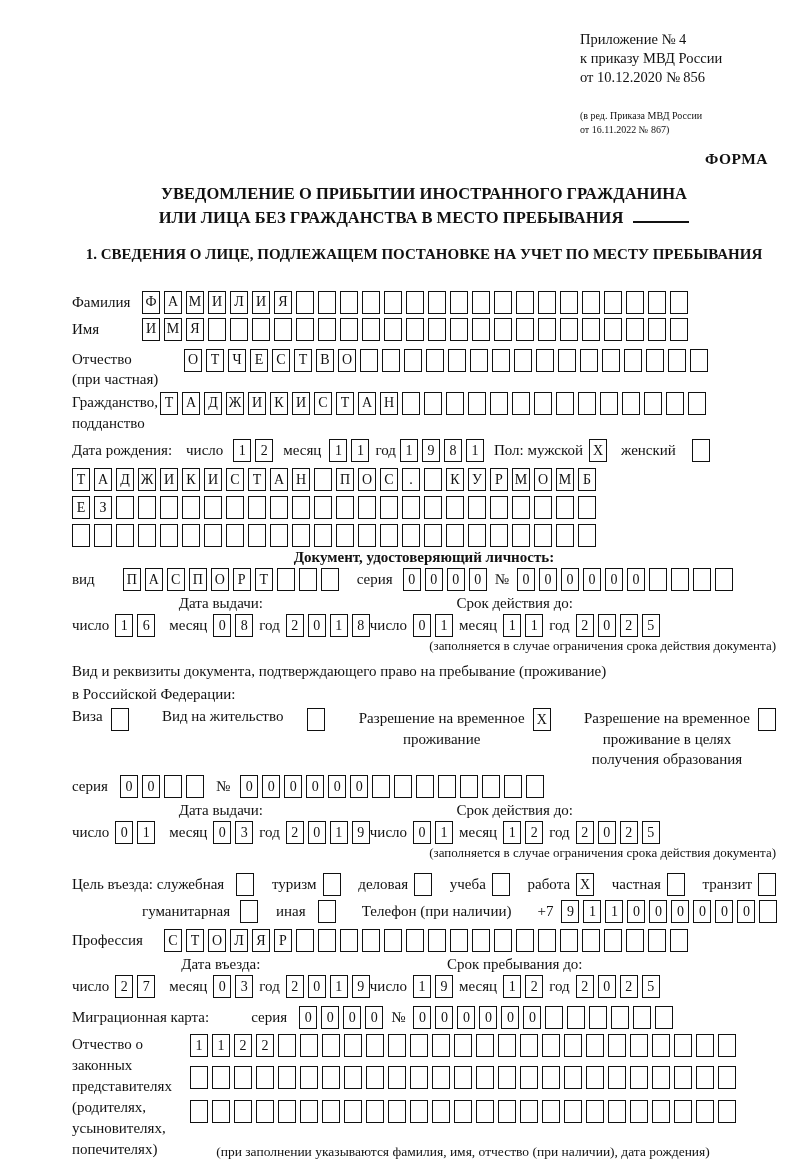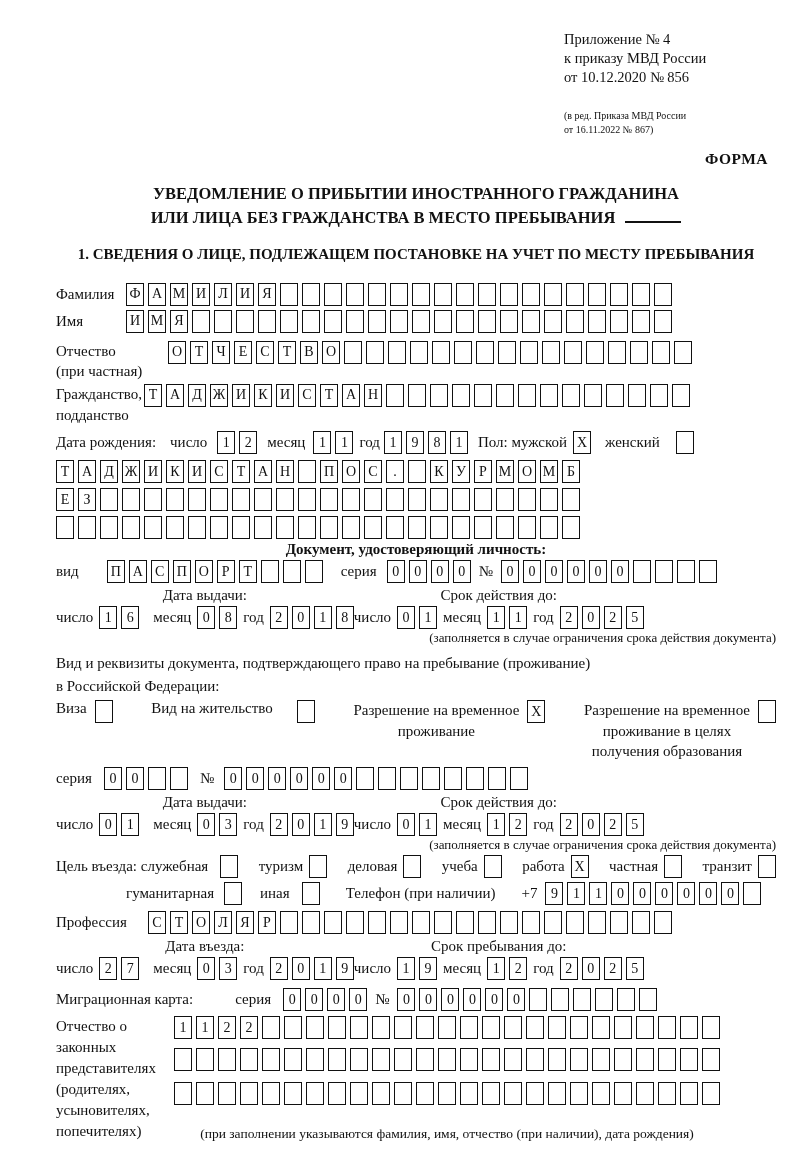--- a/index.html
+++ b/index.html
@@ -2,21 +2,21 @@
 <html><head>
 <meta charset="utf-8">
 <style>
   * { margin:0; padding:0; box-sizing:border-box; }
   html,body { background:#ffffff; }
   body {
     width:800px; height:1163px; overflow:hidden;
     font-family:"Liberation Serif","DejaVu Serif",serif;
     color:#111; font-size:15px;
   }
-  .page { padding:30px 24px 0 56px; }
+  .page { padding:30px 24px 0 72px; }
 
   
   .top-header { margin-left:508px; width:212px; line-height:1.32; font-size:14.5px; }
   .top-header .sub { font-size:10px; margin-top:22px; line-height:1.32; }
   .form-label { text-align:right; font-weight:bold; margin:14px 8px 0 0; font-size:15.5px; letter-spacing:0.5px; }
 
   .title { text-align:center; font-weight:bold; font-size:16.5px; margin-top:14px; line-height:1.45; }
   .title-underline { display:inline-block; width:56px; border-bottom:2px solid #111; margin-left:10px; height:14px; }
   .section-heading { text-align:center; font-weight:bold; font-size:15px; margin-top:16px; white-space:nowrap; }
 
@@ -29,35 +29,35 @@
   }
   .stack { display:flex; flex-direction:column; gap:5px; }
 
   .row { display:flex; align-items:center; margin-top:5px; }
   .row-top { display:flex; align-items:flex-start; margin-top:5px; }
   .lbl { white-space:nowrap; }
   .lbl-block { line-height:1.38; }
   .w70 { width:70px; flex:0 0 70px; }
   .w88 { width:88px; flex:0 0 88px; }
   .w112 { width:112px; flex:0 0 112px; }
-  .mt2{margin-top:2px}.mt4{margin-top:4px}.mt6{margin-top:6px}.mt8{margin-top:8px}.mt16{margin-top:20px}
+  .mt2{margin-top:2px}.mt4{margin-top:4px}.mt6{margin-top:6px}.mt8{margin-top:8px}.mt16{margin-top:28px}
 
   .center-bold { text-align:center; font-weight:bold; font-size:15px; }
 
   .dates { display:flex; justify-content:flex-start; margin-top:4px; }
   .dcol { }
   .dhead { text-align:center; font-size:15px; }
   .dfields { display:flex; align-items:center; gap:6px; margin-top:2px; }
   .dnote { text-align:right; font-size:13px; margin-top:1px; white-space:nowrap; }
 
   .permit-row { display:flex; align-items:flex-start; justify-content:space-between; margin-top:3px; }
   .pgroup { display:flex; align-items:flex-start; gap:8px; }
   .pgroup .plabel { text-align:center; line-height:1.35; }
 
-  .purpose-row { display:flex; align-items:flex-start; justify-content:space-between; margin-top:2px; }
+  .purpose-row { display:flex; align-items:flex-start; justify-content:space-between; margin-top:12px; }
   .grp { display:flex; align-items:center; gap:6px; }
 
   .reps { display:flex; align-items:flex-start; margin-top:5px; }
   .reps .lbl-block { width:118px; flex:0 0 118px; line-height:1.4; }
   .rep-note { font-size:13.5px; margin-top:16px; text-align:center; white-space:nowrap; }
 </style>
 </head>
 <body>
 
 <div class="page">

